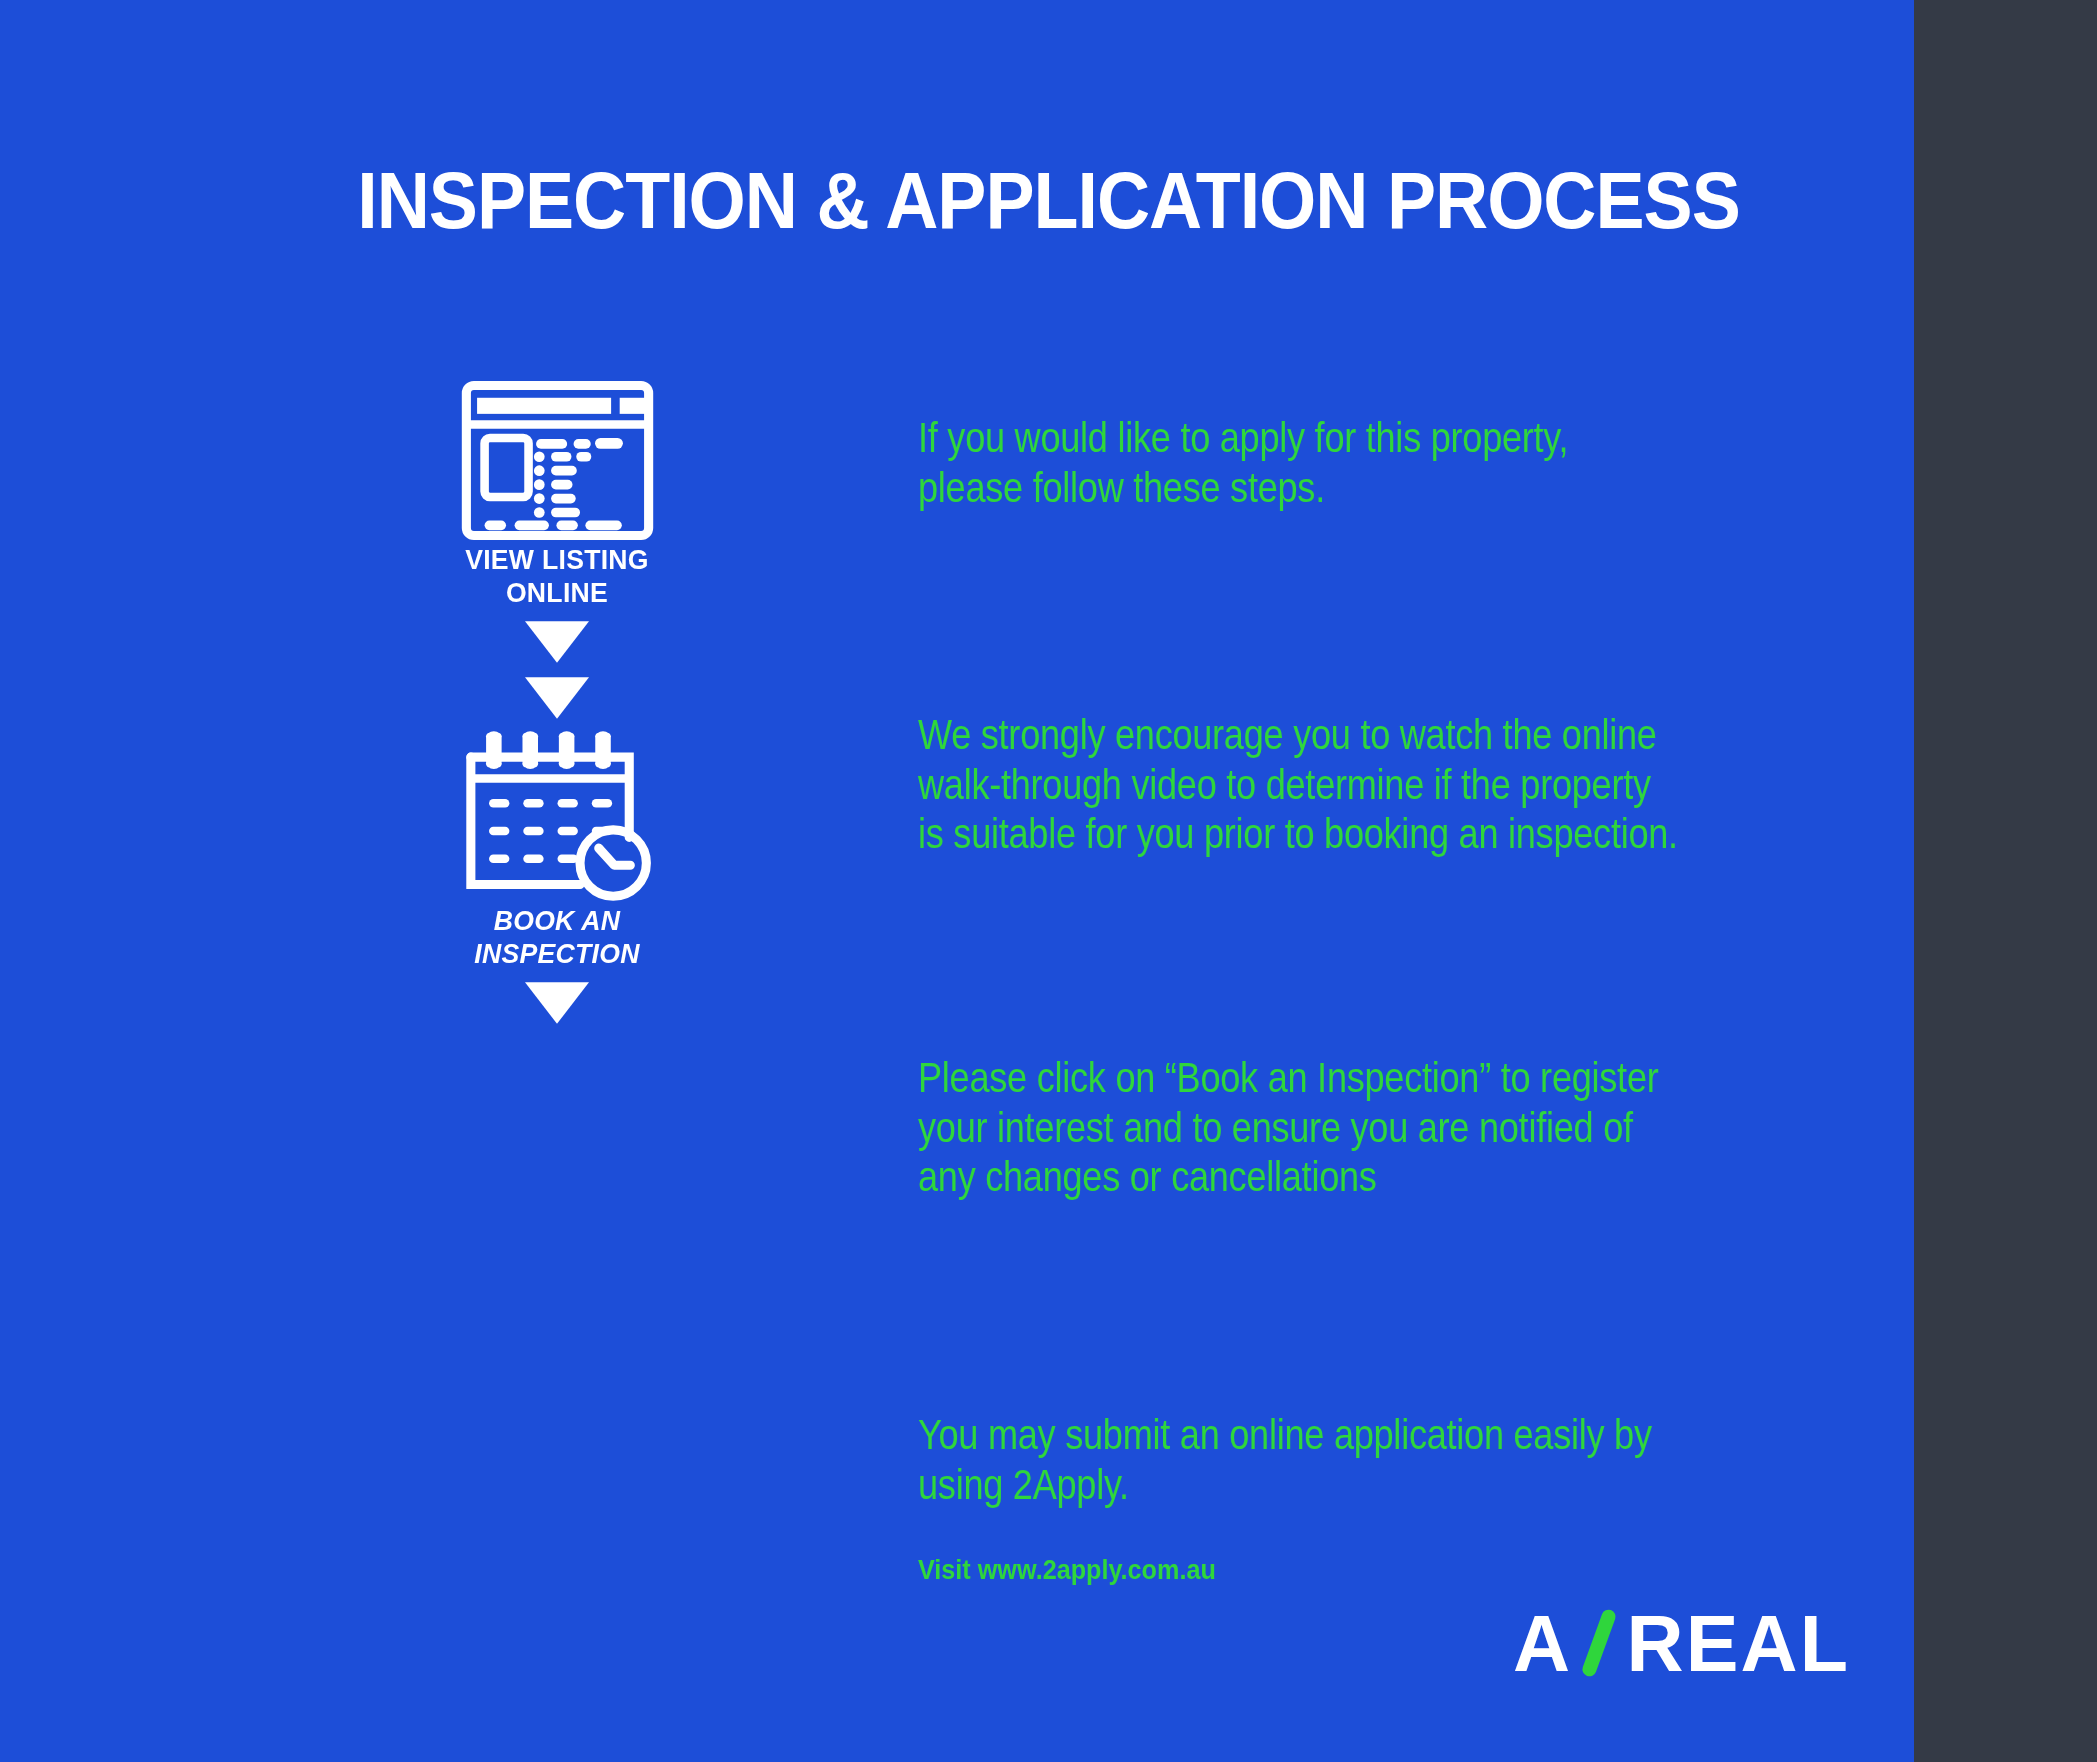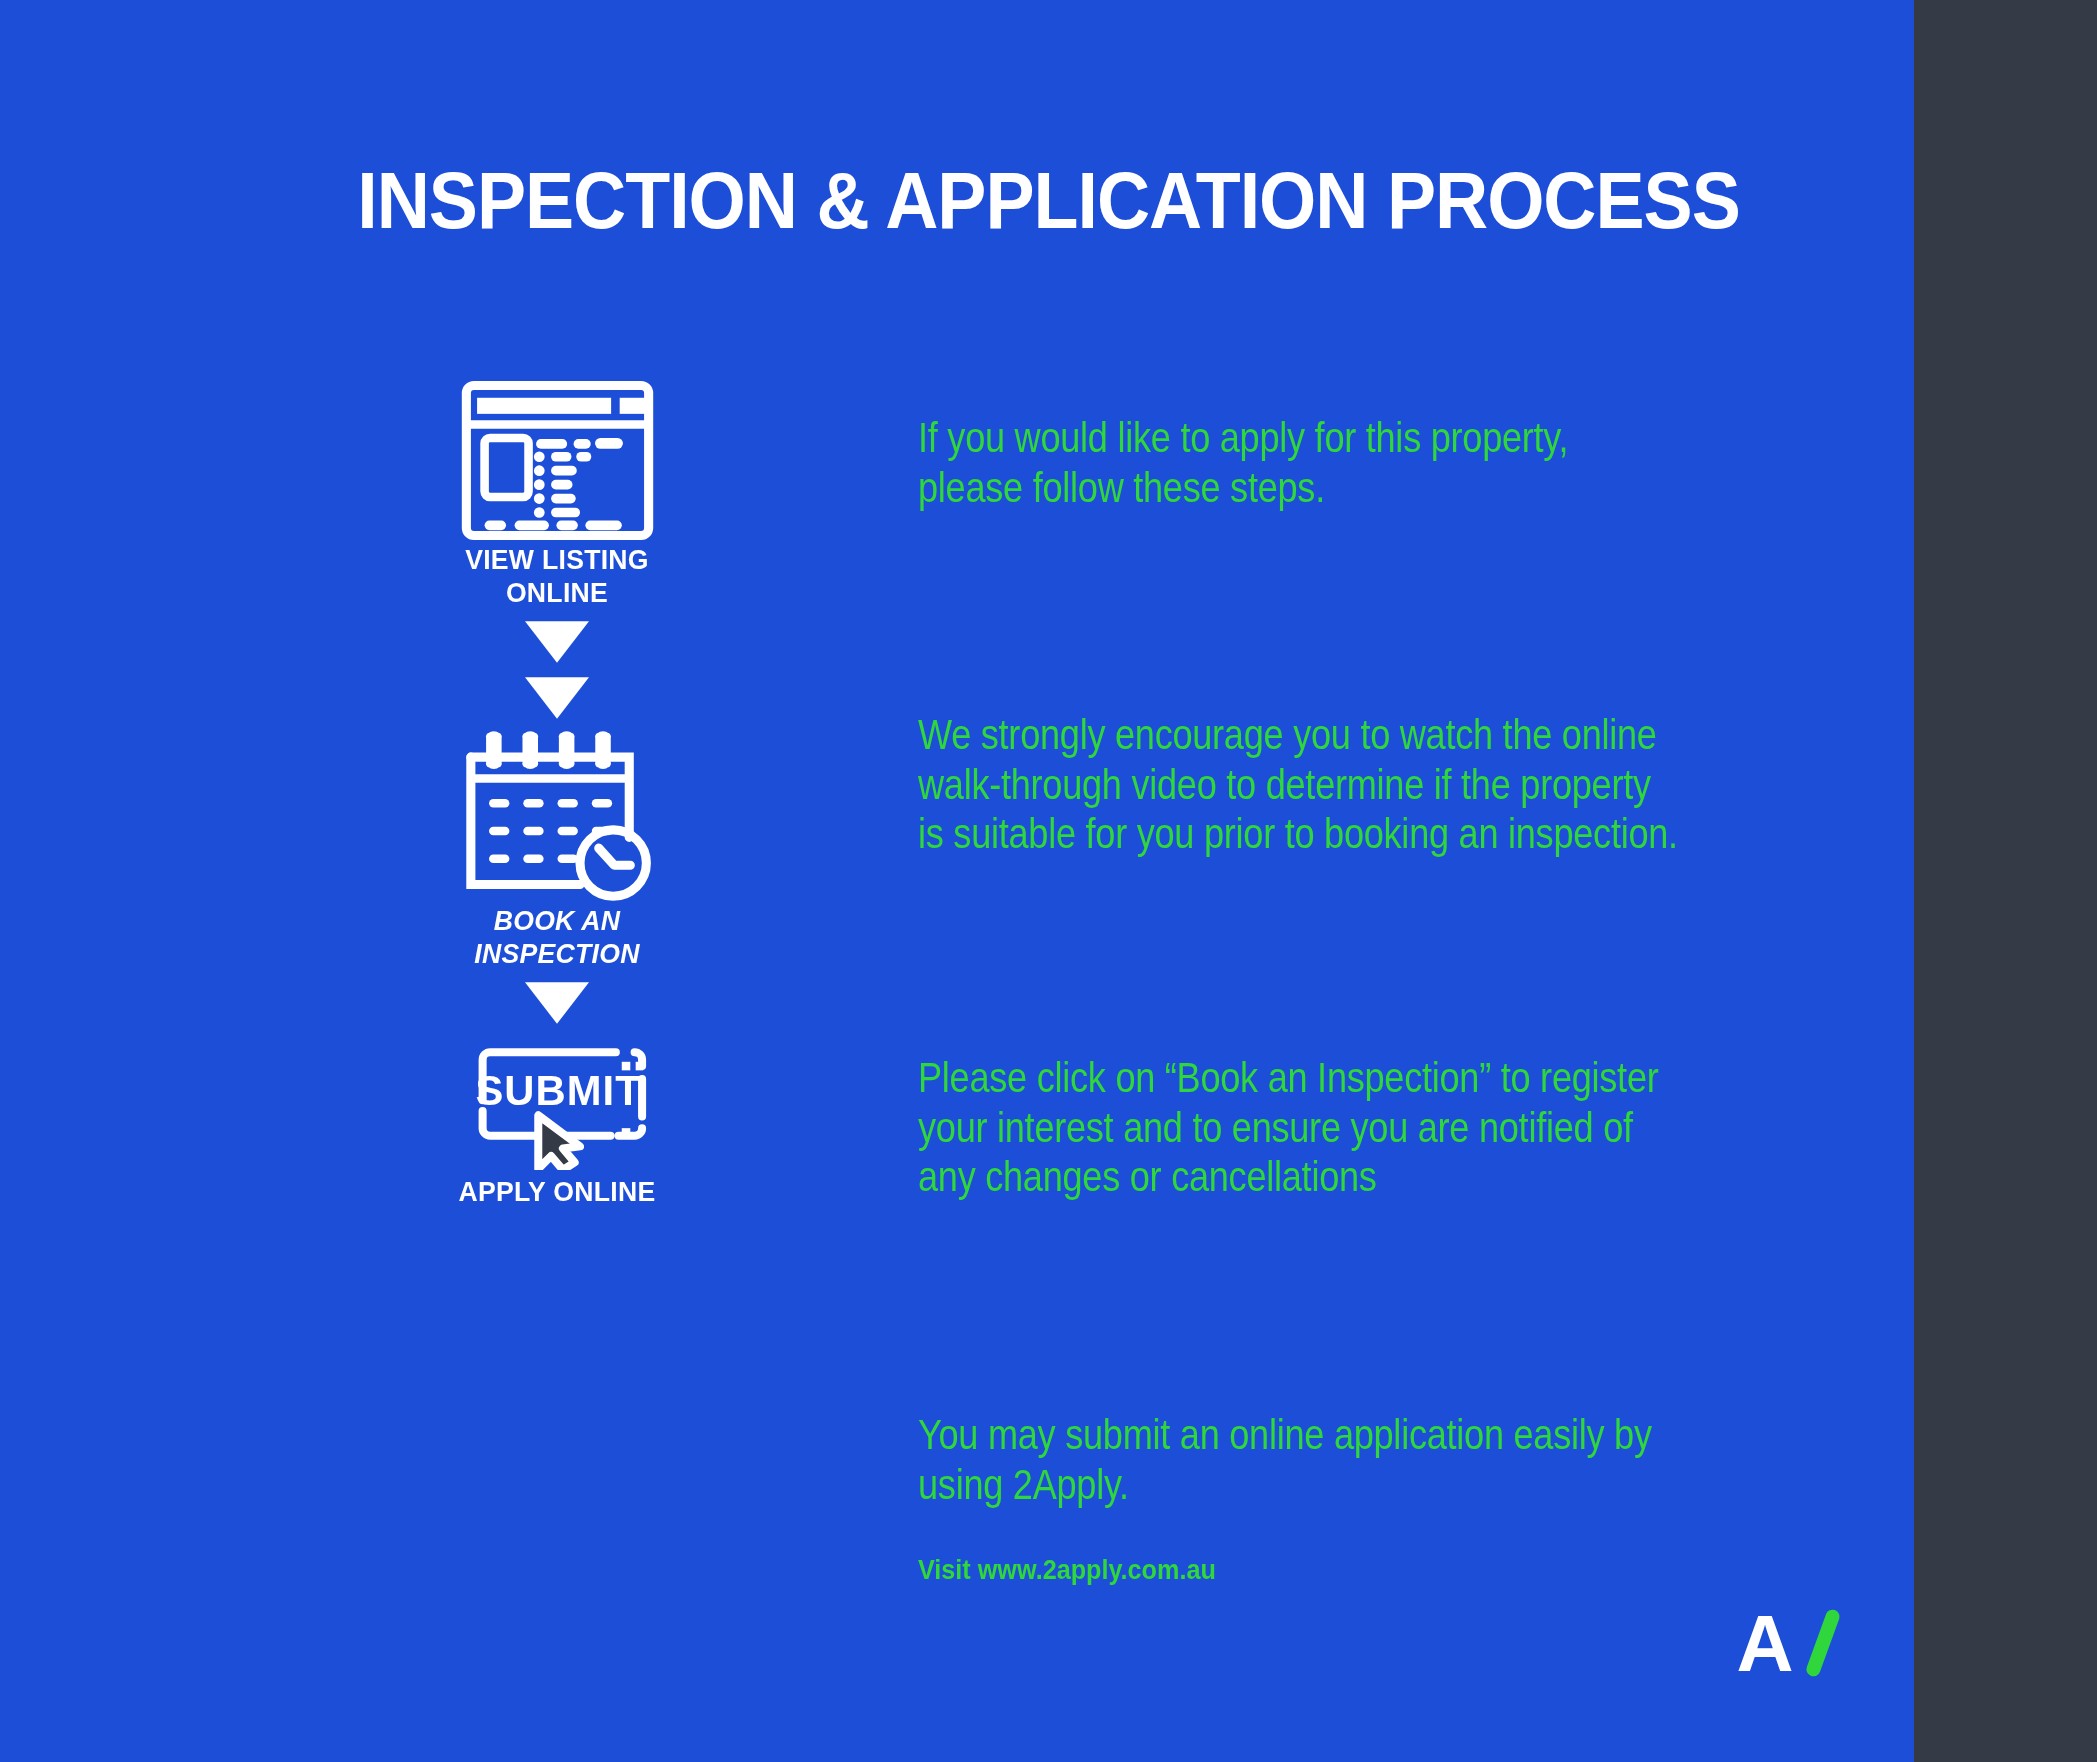--- a/index.html
+++ b/index.html
@@ -216,51 +216,36 @@
       </span>
       <div class="step-label">BOOK AN INSPECTION</div>
     </div>
 
     <div class="arrow" style="margin-top:11.8px;">
       <svg width="64" height="42" viewBox="0 0 120 78">
           <polygon points="0,0 120,0 60,78" fill="#ffffff"></polygon>
         </svg>
     </div>
 
-    <div class="step" style="margin-top:9.6px;">
-      <span class="step-icon">
-        <svg width="198" height="134" viewBox="0 0 370 250">
-          <path d="M60 30 L295 30 M330 30 a14 14 0 0 1 14 14 L344 56
-                   M344 80 L344 150 M344 172 a14 14 0 0 1 -14 14 L300 186
-                   M285 186 L60 186 a14 14 0 0 1 -14 -14 L46 140
-                   M46 120 L46 44 a14 14 0 0 1 14 -14" fill="none" stroke="#ffffff" stroke-width="15" stroke-linecap="round"></path>
-          <rect x="306" y="48" width="16" height="16" fill="#ffffff"></rect>
-          <rect x="332" y="48" width="14" height="16" fill="#ffffff"></rect>
-          <rect x="306" y="172" width="16" height="14" fill="#ffffff"></rect>
-          <text x="188" y="128" fill="#ffffff" font-family="Liberation Sans, sans-serif" font-size="78" font-weight="bold" text-anchor="middle" letter-spacing="2">SUBMIT</text>
-          <path d="M150 148 L150 248 L174 224 L196 250 L218 236 L196 210 L228 206 Z" fill="#343a46" stroke="#ffffff" stroke-width="15" stroke-linejoin="round"></path>
-        </svg>
-      </span>
-      <div class="step-label" style="margin-top:3.2px;">APPLY ONLINE</div>
-    </div>
 
   </div>
 
   <div class="copy copy-1">If you would like to apply for this property,
 please follow these steps.</div>
   <div class="copy copy-2">We strongly encourage you to watch the online
 walk-through video to determine if the property
 is suitable for you prior to booking an inspection.</div>
   <div class="copy copy-3">Please click on “Book an Inspection” to register
 your interest and to ensure you are notified of
 any changes or cancellations</div>
   <div class="copy copy-4">You may submit an online application easily by
 using 2Apply.</div>
 
   <div class="visit">Visit www.2apply.com.au</div>
 
   <div class="logo">
     <span class="logo-a">A</span>
     <span class="logo-slash"></span>
+    <span class="logo-real">REAL</span>
   </div>
 
 </div>
 
 
 </body></html>

